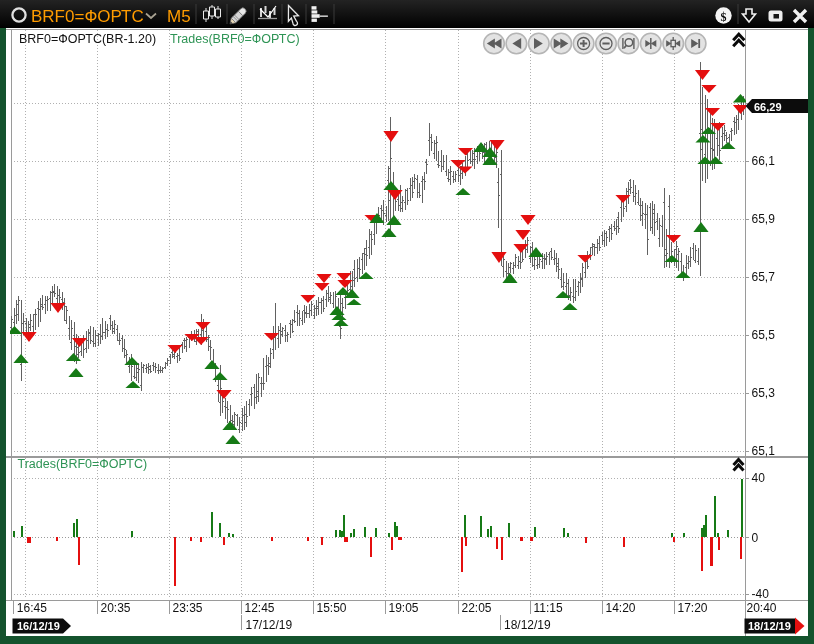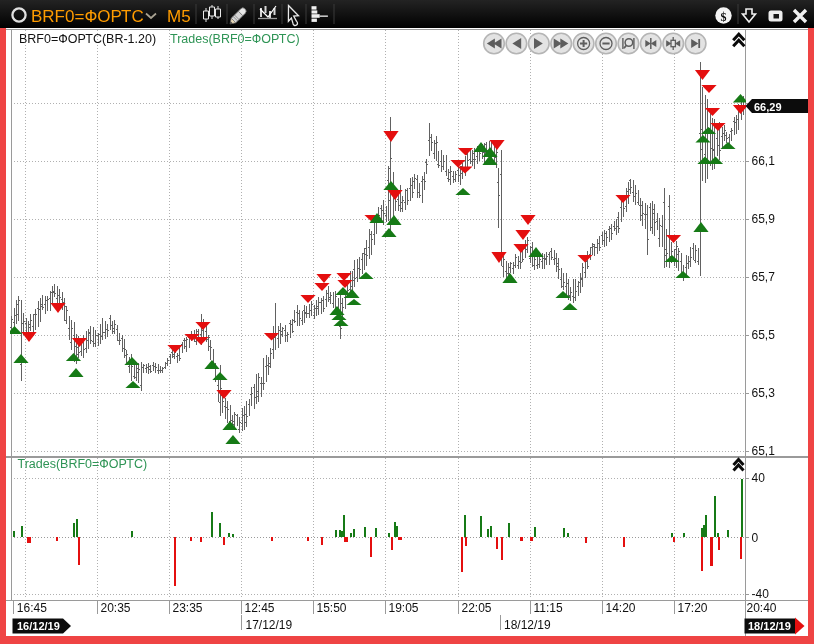--- a/index.html
+++ b/index.html
@@ -1,16 +1,16 @@
 <!DOCTYPE html>
 <html><head><meta charset="utf-8">
 <style>
  html,body{margin:0;padding:0;width:814px;height:644px;background:#000;overflow:hidden;
    font-family:"Liberation Sans",sans-serif;}
- #page{position:relative;width:814px;height:644px;background:#ef4444;}
+ #page{position:relative;width:814px;height:644px;background:#14532d;}
  #titlebar{position:absolute;left:0;top:0;width:814px;height:28px;
    background:linear-gradient(#232323,#101010 55%,#000);}
  .tb-orange{font:17px "Liberation Sans",sans-serif;fill:#ff9c00;}
  .dollar{font:bold 12px "Liberation Serif",serif;fill:#0a0a0a;}
  #win{position:absolute;left:6px;top:28px;width:802px;height:608px;background:#fff;}
  .gd{stroke:#b0b0b0;stroke-width:1;stroke-dasharray:1 2;}
  .gd0{stroke:#9a9a9a;stroke-width:1;stroke-dasharray:1 2;}
  .bd{stroke:#9a9a9a;stroke-width:1;}
  .lab{font:12px "Liberation Sans",sans-serif;fill:#111;}
  .tagt{font:bold 11px "Liberation Sans",sans-serif;fill:#fff;}

